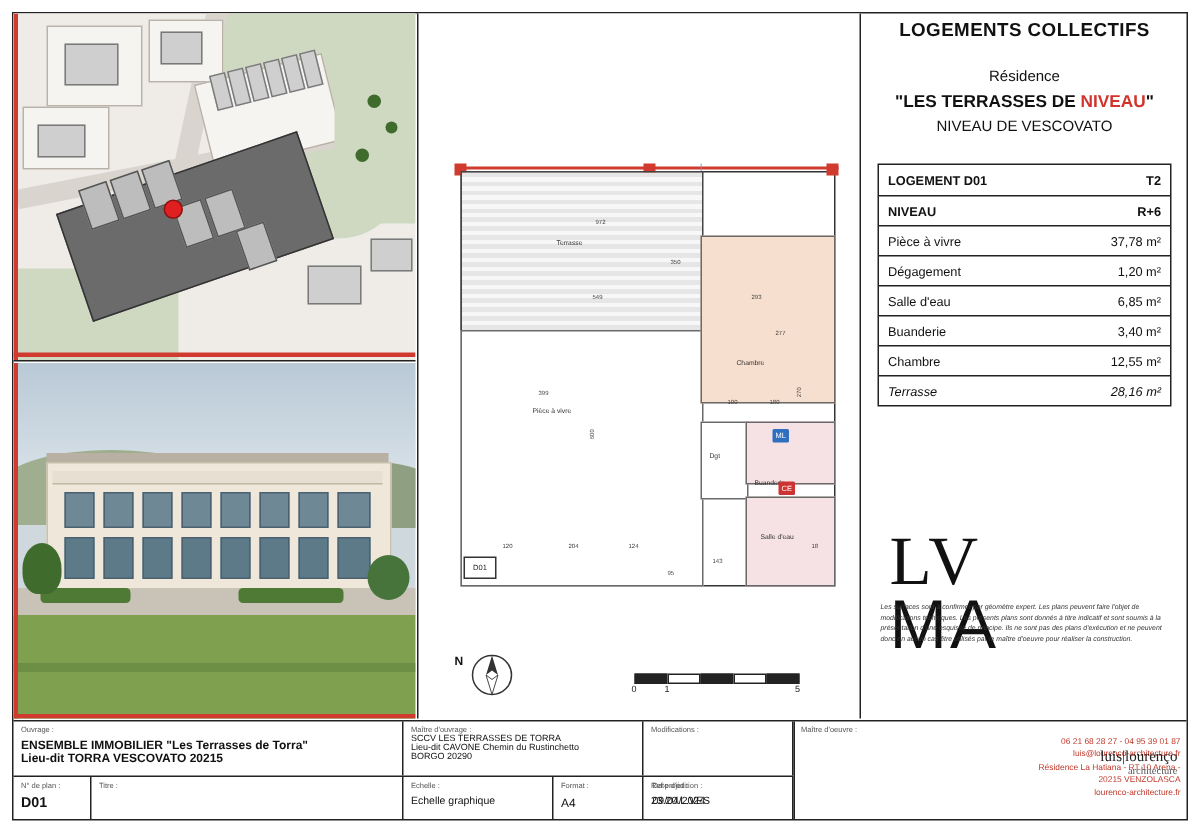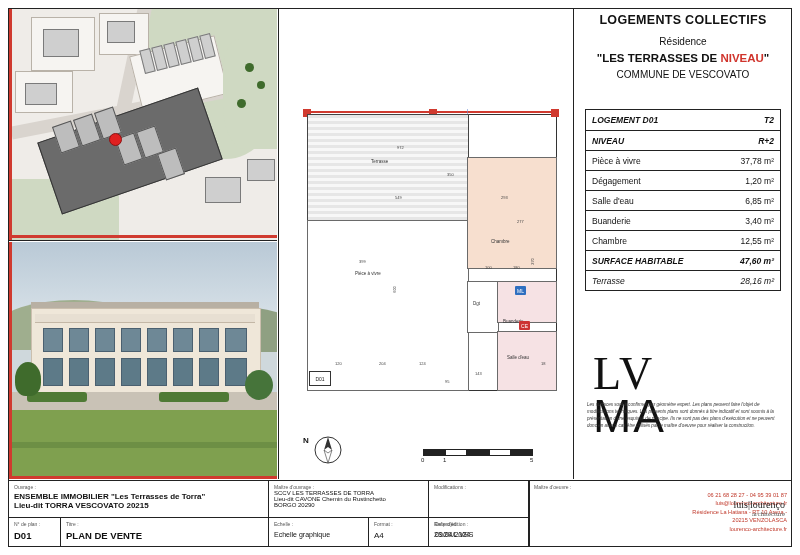--- a/index.html
+++ b/index.html
@@ -58,31 +58,31 @@
   .badge{position:absolute;background:#c33;color:#fff;font-size:5px;width:11px;height:9px;display:flex;align-items:center;justify-content:center;border-radius:1px;}
   .compass{position:absolute;left:22px;top:415px;width:46px;height:46px;}
   .scalebar{position:absolute;left:144px;top:440px;width:130px;height:18px;}
   .sb-seg{position:absolute;top:0;height:7px;border:1px solid #222;box-sizing:border-box;}
   .sb-num{position:absolute;top:8px;font-size:6px;color:#222;}
 
   
   .right{position:absolute;left:575px;top:9px;width:216px;height:470px;box-sizing:border-box;}
   .title-block{position:absolute;left:0;top:4px;width:216px;text-align:center;}
   .t1{font-size:12.5px;font-weight:bold;letter-spacing:.3px;}
-  .t2{font-size:10px;margin-top:9px;}
+  .t2{font-size:10px;margin-top:19px;}
   .t3{font-size:11.5px;font-weight:bold;margin-top:5px;}
   .t3 .red{color:#d0342c;}
   .t4{font-size:10px;margin-top:5px;}
 
   .tbl{position:absolute;left:10px;top:100px;width:196px;border:1.2px solid #222;box-sizing:border-box;background:#fff;}
   .tr{display:flex;border-bottom:1px solid #222;height:19px;align-items:center;}
   .tr:last-child{border-bottom:none;}
   .tc-l{flex:1;padding-left:6px;font-size:8.5px;}
   .tc-r{width:62px;text-align:right;padding-right:6px;font-size:8.5px;}
-  .bold{font-weight:bold;font-style:italic;}
+  .bold{font-weight:bold;}
   .ital{font-style:italic;}
   .hdr{height:20px;font-weight:bold;font-size:9px;}
 
   .logo{position:absolute;left:18px;top:345px;width:180px;height:105px;}
   .logo-lv{font-family:"Liberation Serif", serif;font-size:46px;letter-spacing:2px;color:#111;line-height:40px;}
   .logo-ma{font-family:Liberation Sans, sans-serif;font-size:46px;letter-spacing:2px;color:#111;line-height:44px;}
   .disclaimer{position:absolute;left:12px;top:392px;width:198px;font-size:4.6px;line-height:7px;font-style:italic;color:#333;}
 
   
   .cart{position:absolute;left:9px;top:480px;width:782px;height:66px;border-top:1px solid #222;box-sizing:border-box;}
@@ -251,55 +251,51 @@
         <div class="sb-num" style="left:107px;">5</div>
       </div>
     </div>
   </div>
 
   <div class="right">
     <div class="title-block">
       <div class="t1">LOGEMENTS COLLECTIFS</div>
       <div class="t2">Résidence</div>
       <div class="t3"><span>"LES TERRASSES DE </span><span class="red">NIVEAU</span><span>"</span></div>
-      <div class="t4">COMMUNE DE VESCOVATO</div>
+      <div class="t4">NIVEAU DE VESCOVATO</div>
     </div>
 
     <div class="tbl">
       <div class="tr hdr">
         <div class="tc-l bold">LOGEMENT D01</div>
         <div class="tc-r bold">T2</div>
       </div>
       <div class="tr">
         <div class="tc-l bold">NIVEAU</div>
-        <div class="tc-r bold">R+2</div>
+        <div class="tc-r bold">R+6</div>
       </div>
       <div class="tr">
         <div class="tc-l">Pièce à vivre</div>
         <div class="tc-r">37,78 m²</div>
       </div>
       <div class="tr">
         <div class="tc-l">Dégagement</div>
         <div class="tc-r">1,20 m²</div>
       </div>
       <div class="tr">
         <div class="tc-l">Salle d'eau</div>
         <div class="tc-r">6,85 m²</div>
       </div>
       <div class="tr">
         <div class="tc-l">Buanderie</div>
         <div class="tc-r">3,40 m²</div>
       </div>
       <div class="tr">
         <div class="tc-l">Chambre</div>
         <div class="tc-r">12,55 m²</div>
-      </div>
-      <div class="tr">
-        <div class="tc-l bold">SURFACE HABITABLE</div>
-        <div class="tc-r bold">47,60 m²</div>
       </div>
       <div class="tr">
         <div class="tc-l ital">Terrasse</div>
         <div class="tc-r ital">28,16 m²</div>
       </div>
     </div>
 
     <div class="logo">
       <div class="logo-lv">LV</div>
       <div class="logo-ma">MA</div>
@@ -330,21 +326,20 @@
 
     <div class="hline" style="top:36px;"></div>
 
     <div class="cart-row" style="top:37px;height:28px;">
       <div class="cell" style="left:0;width:52px;">
         <div class="mini">N° de plan :</div>
         <div class="val big" style="margin-top:3px;">D01</div>
       </div>
       <div class="cell" style="left:52px;width:208px;">
         <div class="mini">Titre :</div>
-        <div class="val big" style="margin-top:3px;">PLAN DE VENTE</div>
       </div>
       <div class="cell" style="left:260px;width:100px;">
         <div class="mini">Echelle :</div>
         <div class="val" style="margin-top:4px;font-size:7px;">Echelle graphique</div>
       </div>
       <div class="cell" style="left:360px;width:60px;">
         <div class="mini">Format :</div>
         <div class="val" style="margin-top:4px;">A4</div>
       </div>
       <div class="cell" style="left:420px;width:100px;">

